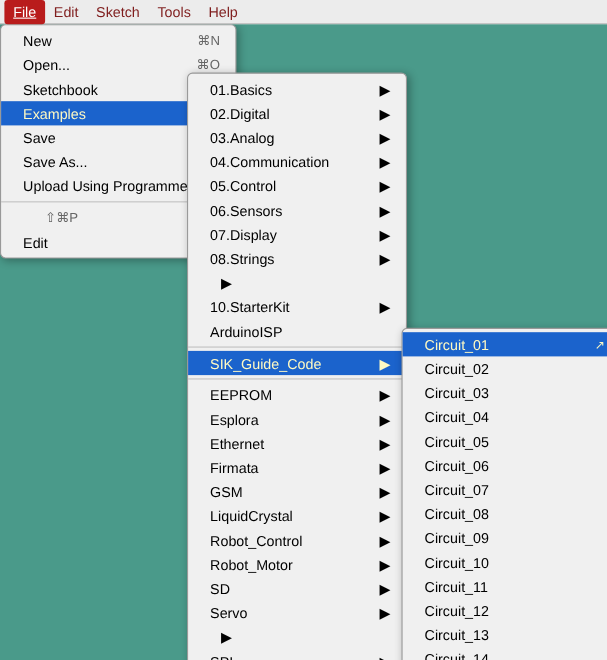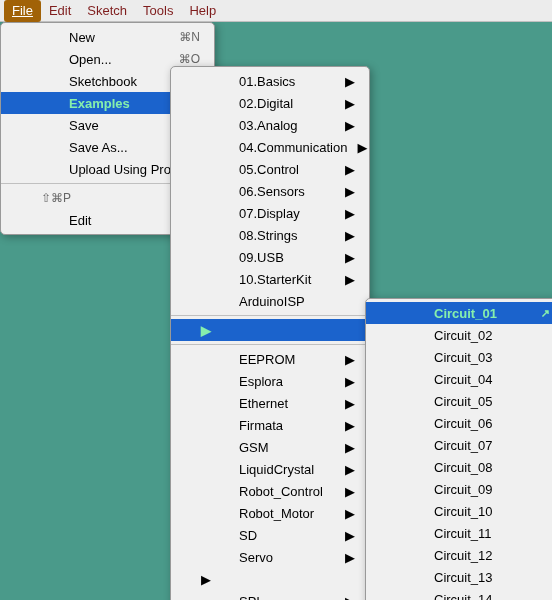--- a/index.html
+++ b/index.html
@@ -34,21 +34,21 @@
       padding: 0 8px;
       height: 22px;
       display: flex;
       align-items: center;
       cursor: pointer;
       border-radius: 3px;
       color: #7f1d1d;
     }
 
     .menu-bar-item.active {
-      background: #a16207;
+      background: #b91c1c;
       color: #fff;
       text-decoration: underline;
     }
 
     
     .dropdown {
       position: absolute;
       background: #f0f0f0;
       border: 1px solid #999;
       border-radius: 5px;
@@ -93,27 +93,25 @@
     }
 
     .menu-level-2 {
       position: absolute;
       top: 0px;
       left: 170px;
     }
 
     .highlighted {
       background: #1b63cc;
-      color: #86efac;
-      font-weight: bold;
+      color: #fef9c3;
     }
 
     .menu-item-text {
       flex: 1;
-      margin-left: 48px;
     }
   </style>
 </head>
 <body>
 
 <div class="menu-bar">
   <div class="menu-bar-item active">
     <span>File</span>
   </div>
   <div class="menu-bar-item">
@@ -196,32 +194,32 @@
   </div>
   <div class="dropdown-item">
     <span class="menu-item-text">07.Display</span>
     <span class="arrow">▶</span>
   </div>
   <div class="dropdown-item">
     <span class="menu-item-text">08.Strings</span>
     <span class="arrow">▶</span>
   </div>
   <div class="dropdown-item">
-    <span class="menu-item-text">09.USB</span>
     <span class="arrow">▶</span>
   </div>
   <div class="dropdown-item">
     <span class="menu-item-text">10.StarterKit</span>
     <span class="arrow">▶</span>
   </div>
   <div class="dropdown-item">
     <span class="menu-item-text">ArduinoISP</span>
   </div>
   <div class="dropdown-separator"></div>
   <div class="dropdown-item highlighted">
+    <span class="menu-item-text">SIK_Guide_Code</span>
     <span class="arrow">▶</span>
   </div>
   <div class="dropdown-separator"></div>
   <div class="dropdown-item">
     <span class="menu-item-text">EEPROM</span>
     <span class="arrow">▶</span>
   </div>
   <div class="dropdown-item">
     <span class="menu-item-text">Esplora</span>
     <span class="arrow">▶</span>

